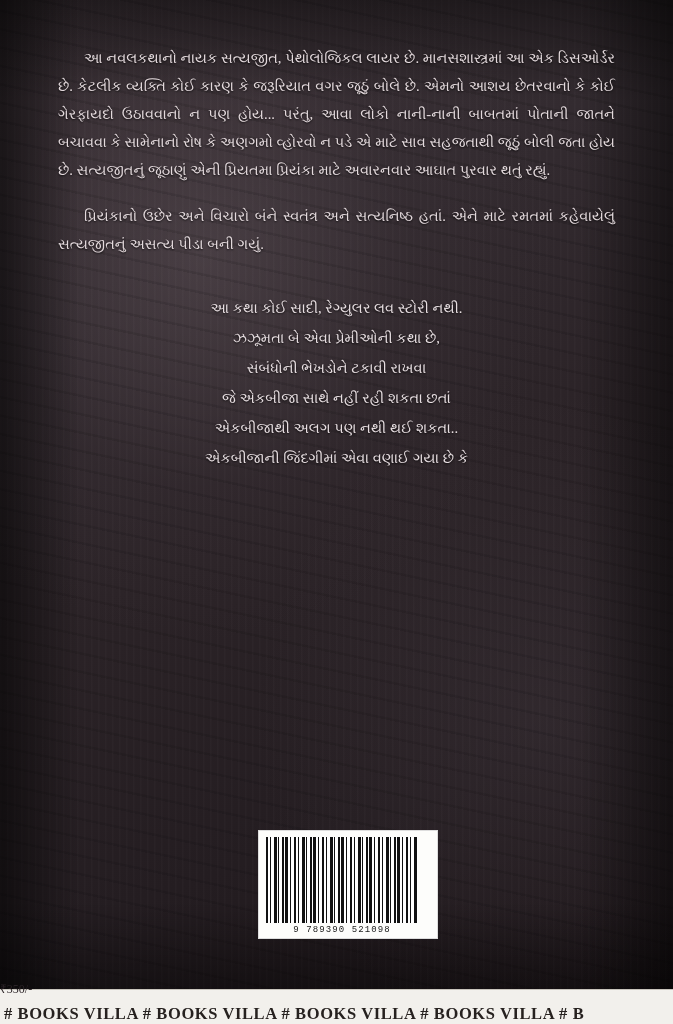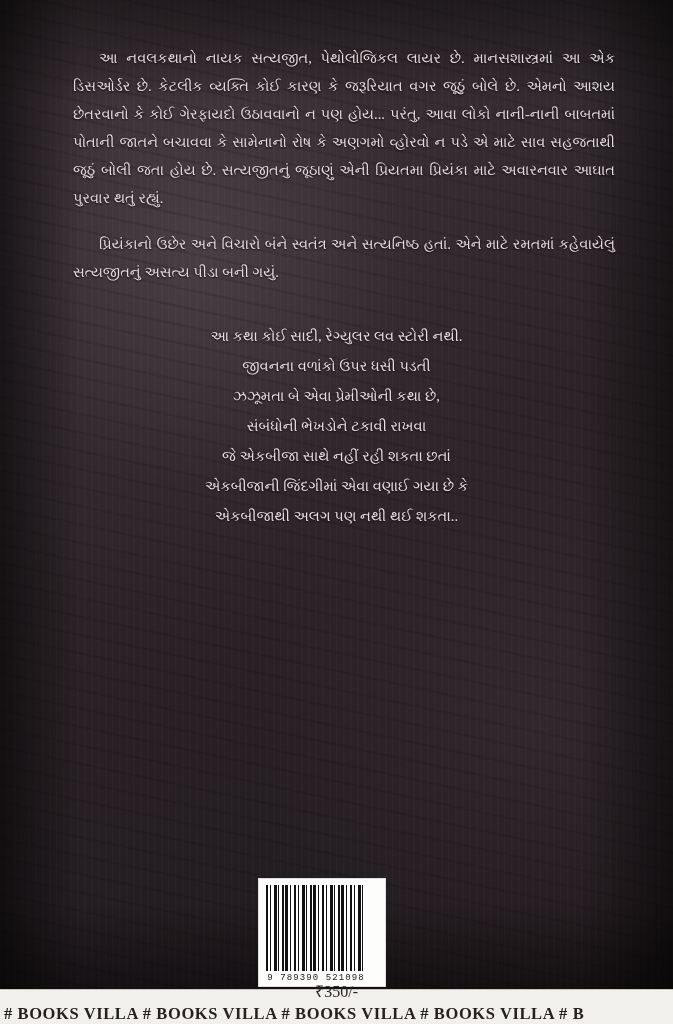--- a/index.html
+++ b/index.html
@@ -65,41 +65,41 @@
 
   .blurb {
     margin-top: 44px;
     color: #e4dadd;
     font-size: 14.6px;
     line-height: 1.92;
     text-align: justify;
     text-shadow: 0 1px 2px rgba(0,0,0,0.75);
   }
   .blurb p {
-    margin: 0 0 18px 15px;
+    margin: 0 0 18px 0;
     text-indent: 26px;
   }
   .blurb p:last-child { margin-bottom: 0; }
 
   .verse {
     margin-top: 36px;
     text-align: center;
     color: #e7dee1;
     font-size: 14.6px;
     line-height: 2.05;
     text-shadow: 0 1px 2px rgba(0,0,0,0.75);
   }
   .verse div { white-space: nowrap; }
 
   
   #barcode-block {
     position: absolute;
     left: 258px;
-    top: 878px;
-    width: 128px;
+    top: 830px;
+    width: 180px;
     background: #fdfdfb;
     padding: 6px 19px 3px 7px;
     box-sizing: border-box;
     border: 1px solid #ddd;
     z-index: 4;
   }
   .bars {
     height: 86px;
     width: 100%;
     background-image:
@@ -119,23 +119,22 @@
     text-align: center;
     letter-spacing: 1.1px;
     margin-top: 2px;
   }
 
   #price-label {
     position: absolute;
     left: 0;
     right: 0;
     top: 980px;
-    text-align: center;
     color: #2a2226;
-    font-size: 16px;
+    font-size: 12px;
     font-family: "Liberation Serif", serif;
     z-index: 6;
   }
 
   
   #watermark-strip {
     position: absolute;
     left: 0;
     bottom: 0;
     width: 673px;
@@ -165,26 +164,25 @@
   <div class="content">
 
 
     <div class="blurb">
       <p>આ નવલકથાનો નાયક સત્યજીત, પેથોલોજિકલ લાયર છે. માનસશાસ્ત્રમાં આ એક ડિસઓર્ડર છે. કેટલીક વ્યક્તિ કોઈ કારણ કે જરૂરિયાત વગર જૂઠું બોલે છે. એમનો આશય છેતરવાનો કે કોઈ ગેરફાયદો ઉઠાવવાનો ન પણ હોય... પરંતુ, આવા લોકો નાની-નાની બાબતમાં પોતાની જાતને બચાવવા કે સામેનાનો રોષ કે અણગમો વ્હોરવો ન પડે એ માટે સાવ સહજતાથી જૂઠું બોલી જતા હોય છે. સત્યજીતનું જૂઠાણું એની પ્રિયતમા પ્રિયંકા માટે અવારનવાર આઘાત પુરવાર થતું રહ્યું.</p>
       <p>પ્રિયંકાનો ઉછેર અને વિચારો બંને સ્વતંત્ર અને સત્યનિષ્ઠ હતાં. એને માટે રમતમાં કહેવાયેલું સત્યજીતનું અસત્ય પીડા બની ગયું.</p>
     </div>
 
     <div class="verse">
       <div>આ કથા કોઈ સાદી, રેગ્યુલર લવ સ્ટોરી નથી.</div>
-      <div>જીવનના વળાંકો ઉપર ધસી પડતી</div>
       <div>ઝઝૂમતા બે એવા પ્રેમીઓની કથા છે,</div>
       <div>સંબંધોની ભેખડોને ટકાવી રાખવા</div>
       <div>જે એકબીજા સાથે નહીં રહી શકતા છતાં</div>
+      <div>એકબીજાથી અલગ પણ નથી થઈ શકતા..</div>
       <div>એકબીજાની જિંદગીમાં એવા વણાઈ ગયા છે કે</div>
-      <div>એકબીજાથી અલગ પણ નથી થઈ શકતા..</div>
     </div>
 
   </div>
 
   <div id="barcode-block">
     <div class="bars"></div>
     <div class="barcode-number">9 789390 521098</div>
   </div>
 
   <div id="price-label">₹350/-</div>

